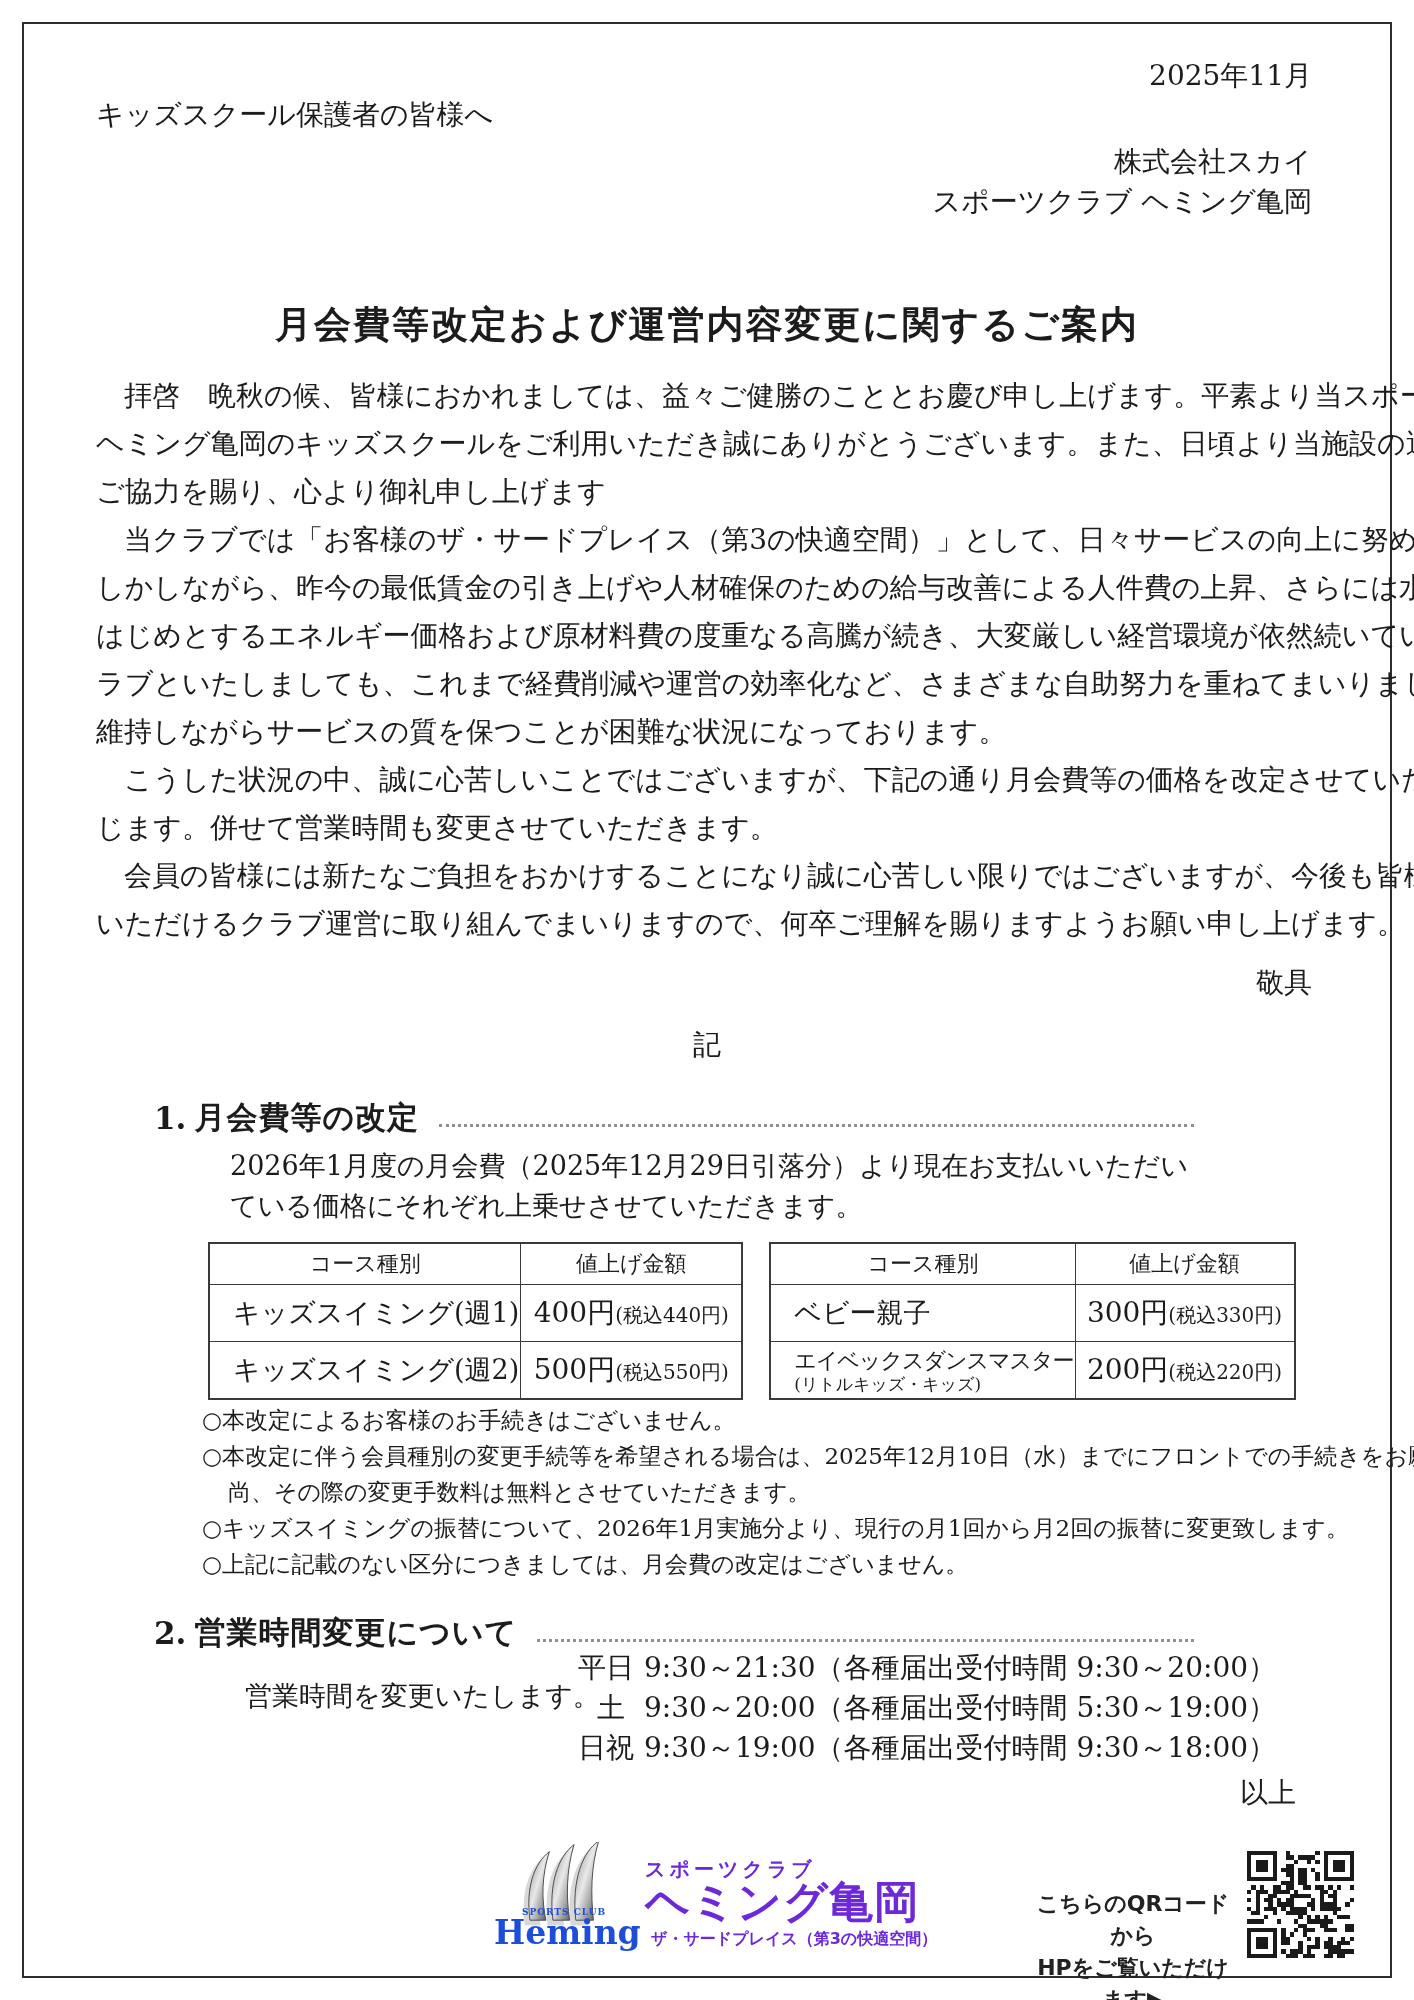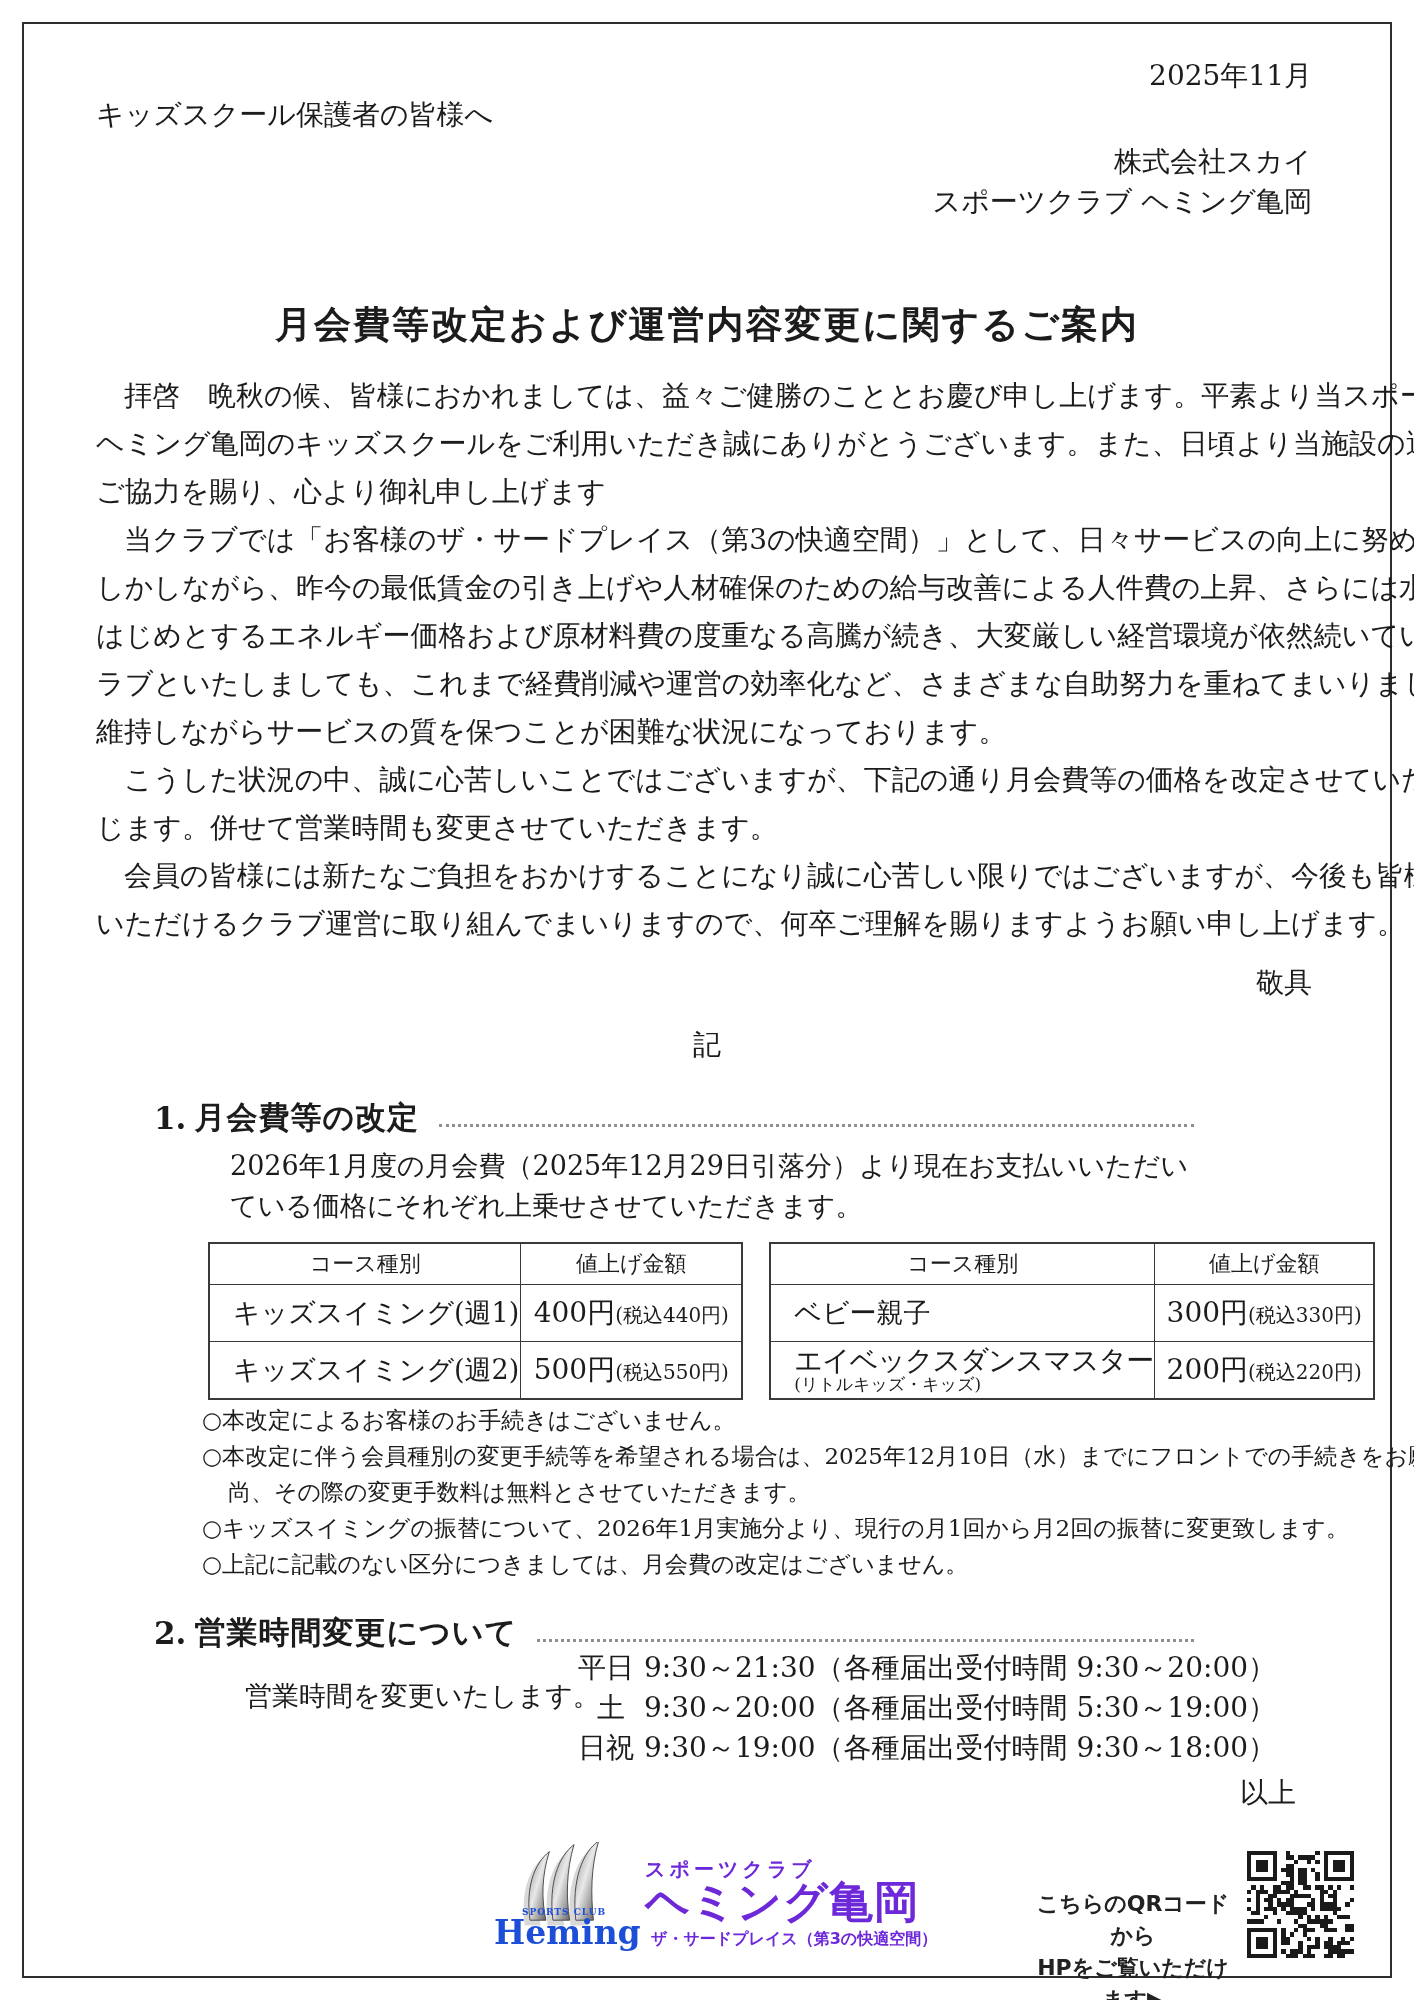--- a/index.html
+++ b/index.html
@@ -40,21 +40,21 @@
   
   .tables{position:absolute;top:1242px;left:208px;display:flex;gap:26px;}
   table.fee{border-collapse:collapse;border:2px solid #3a3a3a;table-layout:fixed;}
   table.fee th,table.fee td{border:1px solid #3a3a3a;}
   table.fee th{font-size:22px;font-weight:400;height:38px;text-align:center;}
   table.fee td{height:54px;}
   .t0 .colA{width:272px;} .t0 .colB{width:218px;}
   .t1 .colA{width:288px;} .t1 .colB{width:216px;}
   td.course{padding-left:23px;}
   .cname{font-size:27px;white-space:nowrap;display:block;line-height:28px;}
-  .t1 tr.two .cname{font-size:28px;letter-spacing:-1px;}
+  .t1 tr.two .cname{font-size:22px;letter-spacing:-1px;}
   .csub{display:block;font-size:17px;line-height:19px;white-space:nowrap;}
   .csub:empty{display:none;}
   td.price{text-align:center;white-space:nowrap;}
   .pmain{font-size:28px;}
   .ptax{font-size:20px;}
 
   
   .notes{position:absolute;top:1402px;left:202px;margin:0;padding:0;list-style:none;font-size:23px;line-height:36px;}
   .notes li{white-space:nowrap;}
   .notes li:nth-child(3){padding-left:26px;}

